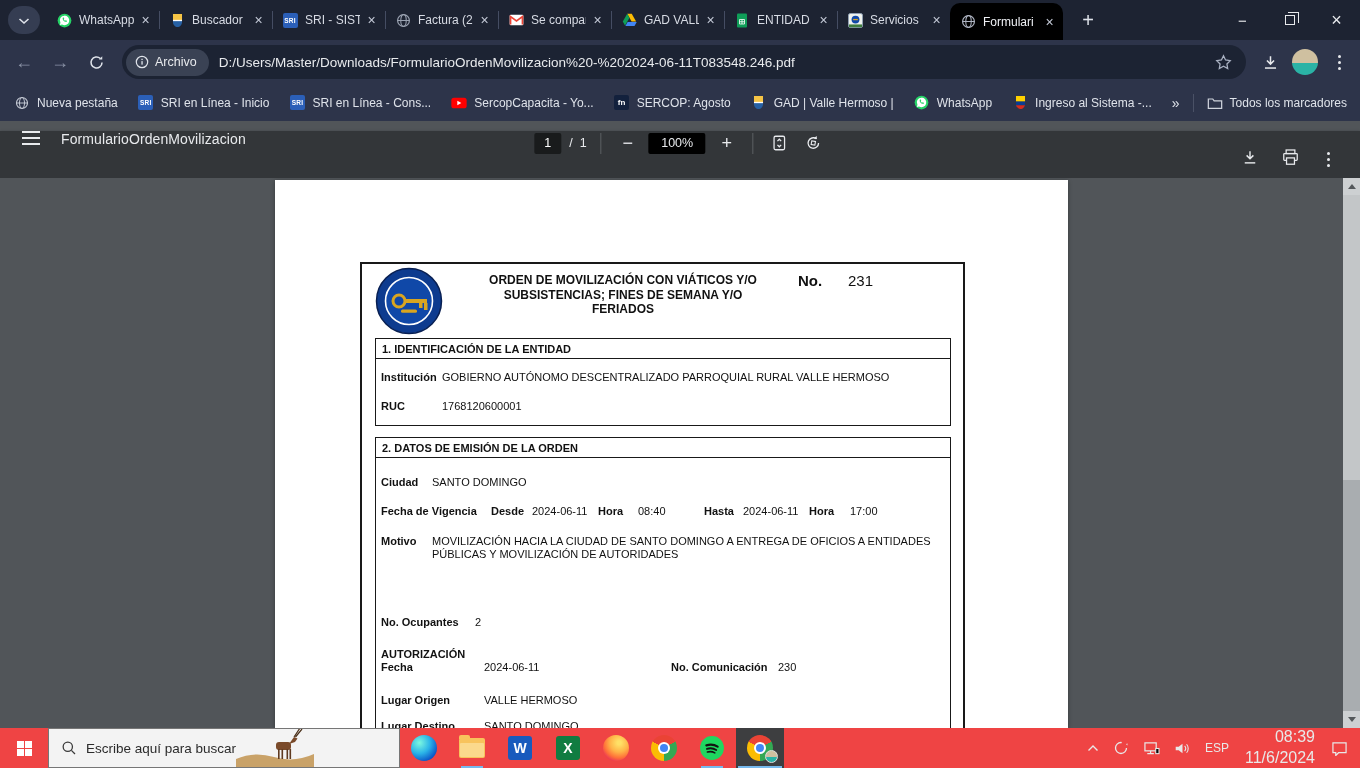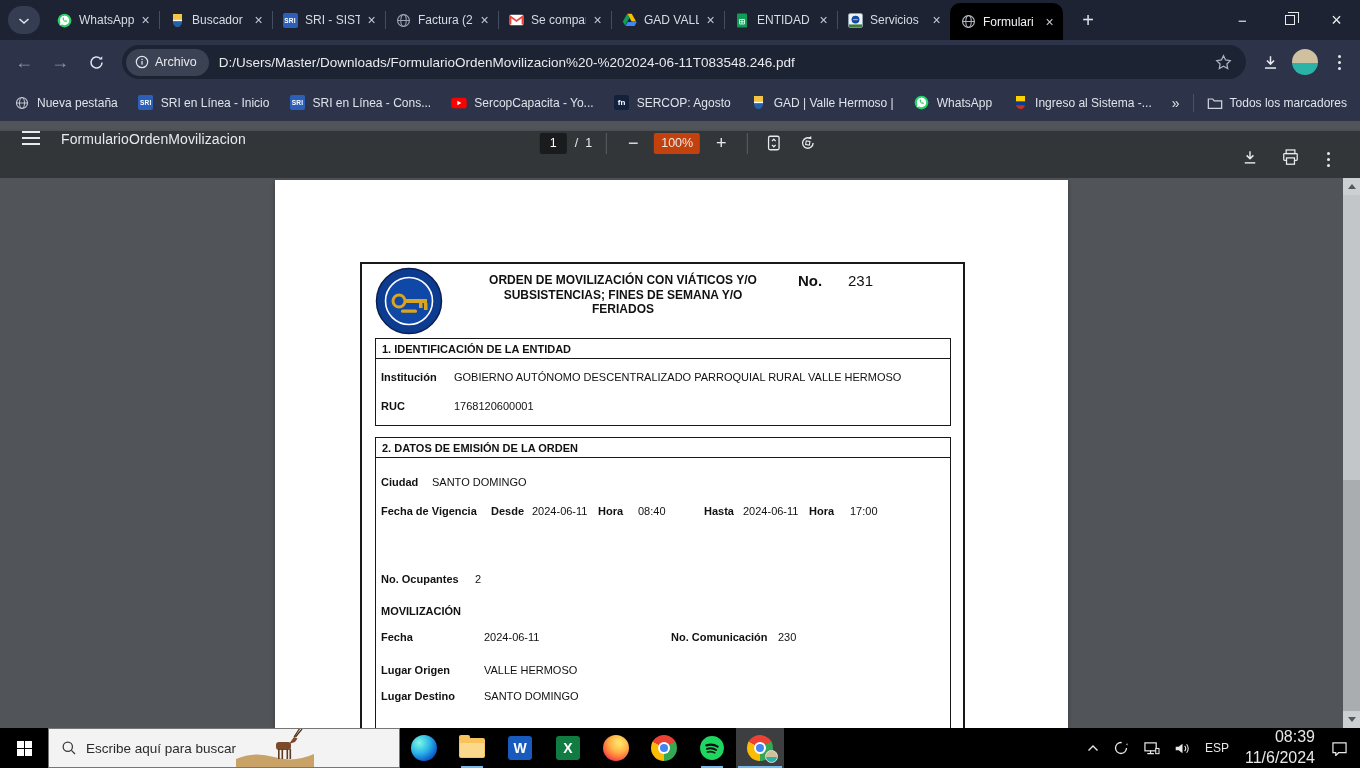--- a/index.html
+++ b/index.html
@@ -48,54 +48,54 @@
   
   .pdfbar{position:absolute;top:131px;left:0;width:1360px;height:57px;background:#333639;display:flex;color:#e8eaed;box-shadow:0 1px 3px rgba(0,0,0,.4)}
   .hamburger{margin-left:22px;display:flex;flex-direction:column;gap:4px}
   .hamburger span{width:18px;height:2px;background:#e8eaed}
   .pdftitle{margin-left:21px;font-size:14px;font-weight:500;letter-spacing:.1px}
   .pdf-center{position:absolute;left:50%;transform:translateX(-50%);display:flex;align-items:center}
   .pagebox{width:27px;height:21px;background:#191b1c;border-radius:2px;color:#fff;font-size:12.5px;display:flex;align-items:center;justify-content:center}
   .pageof{margin-left:8px;font-size:12.5px;white-space:pre}
   .vdiv{width:1px;height:21px;background:#5c6063;margin:0 14px}
   .zoombtn{width:24px;height:24px;display:flex;align-items:center;justify-content:center;font-size:18px;color:#e8eaed}
-  .zoombox{width:46px;height:21px;background:#c2410c;border-radius:2px;font-size:12.5px;display:flex;align-items:center;justify-content:center;margin:0 9px}
+  .zoombox{width:57px;height:21px;background:#000000;border-radius:2px;font-size:12.5px;display:flex;align-items:center;justify-content:center;margin:0 9px}
   .pdf-right{margin-left:auto;display:flex;align-items:center;gap:22px;margin-right:26px}
 
   
   .viewport{position:absolute;top:178px;left:0;width:1360px;height:550px;background:#515559;overflow:hidden}
   .sheet{position:absolute;left:275px;top:2px;width:793px;height:548px;background:#fff;overflow:hidden;color:#111;box-shadow:0 1px 4px rgba(0,0,0,.35)}
   .docbox{position:absolute;left:85px;top:82px;width:605px;height:560px;border:2px solid #191919}
   .dochead{position:relative;height:74px}
   .doctitle{position:absolute;left:96px;top:9px;width:330px;text-align:center;font-weight:bold;font-size:12px;line-height:1.22}
   .no-label{position:absolute;left:436px;top:8px;font-weight:bold;font-size:15px}
   .no-value{position:absolute;left:486px;top:8px;font-size:15px}
   .seal{position:absolute;left:13px;top:3px}
   .secbox{margin-left:13px;width:576px;border:1px solid #191919;background:#fff}
   .sec2{margin-top:11px;height:330px}
   .sechead{border-bottom:1px solid #191919;font-weight:bold;font-size:11px;padding:4px 6px 3px}
   .secbody{padding:2px 5px 12px}
   .drow{display:flex;font-size:11px;line-height:13px}
   .dlab{font-weight:bold;flex:0 0 auto}
-  .w51{width:51px}.w73{width:73px}.w94{width:94px}.w103{width:103px}.w107{width:107px}
+  .w51{width:51px}.w73{width:61px}.w94{width:94px}.w103{width:103px}.w107{width:107px}
   .w110{width:110px}.w41{width:41px}.w66{width:66px}.w40{width:40px}.w39{width:39px}.w187{width:187px}
   .motivo-val{width:505px}
   .mt10{margin-top:10px}.mt16{margin-top:16px}.mt8{margin-top:16px}.mt17{margin-top:17px}
-  .mt55{margin-top:55px}.mt19{margin-top:19px}.mt12{margin-top:13px}.mt20{margin-top:20px}.mt13{margin-top:13px}
+  .mt55{margin-top:55px}.mt19{margin-top:19px}.mt12{margin-top:0}.mt20{margin-top:20px}.mt13{margin-top:13px}
 
   
   .scroll{position:absolute;right:0;top:0;width:17px;height:550px;background:#a9adb0}
   .sc-btn{position:absolute;left:0;width:17px;height:17px;background:#cdd0d2;display:flex;align-items:center;justify-content:center}
   .sc-up{top:0}.sc-down{bottom:0}
   .tri-up{width:0;height:0;border-left:4px solid transparent;border-right:4px solid transparent;border-bottom:5px solid #54585b}
   .tri-down{width:0;height:0;border-left:4px solid transparent;border-right:4px solid transparent;border-top:5px solid #54585b}
   .thumb{position:absolute;left:0;top:17px;width:17px;height:285px;background:#c3c6c8}
 
   
-  .taskbar{position:absolute;top:728px;left:0;width:1360px;height:40px;background:#000000;display:flex;align-items:stretch;color:#e8e8e8}
+  .taskbar{position:absolute;top:728px;left:0;width:1360px;height:40px;background:#ef4444;display:flex;align-items:stretch;color:#e8e8e8}
   .start{width:48px;display:flex;align-items:center;justify-content:center}
   .winlogo{display:grid;grid-template-columns:7px 7px;grid-template-rows:7px 7px;gap:1px}
   .winlogo i{background:#fff}
   .searchbox{width:352px;background:#f3f3f3;border:1px solid #767676;display:flex;align-items:center;position:relative;overflow:hidden}
   .search-text{font-size:13.5px;color:#2b2b2b}
   .task-btn{width:48px;display:flex;align-items:center;justify-content:center;position:relative}
   .task-btn.open::after{content:"";position:absolute;bottom:0;left:13px;right:13px;height:2px;background:#76b9ed}
   .task-btn.active{background:#3d3e40}
   .task-btn.active::after{content:"";position:absolute;bottom:0;left:2px;right:2px;height:2px;background:#76b9ed}
   .circ{border-radius:50%}
@@ -487,26 +487,30 @@
             <span class="dlab w110">Fecha de Vigencia</span>
             <span class="dlab w41">Desde</span>
             <span class="w66">2024-06-11</span>
             <span class="dlab w40">Hora</span>
             <span class="w66">08:40</span>
             <span class="dlab w39">Hasta</span>
             <span class="w66">2024-06-11</span>
             <span class="dlab w41">Hora</span>
             <span>17:00</span>
           </div>
+          <div class="drow mt17">
+            <span class="dlab w51">Motivo</span>
+            <span class="motivo-val">MOVILIZACIÓN HACIA LA CIUDAD DE SANTO DOMINGO A ENTREGA DE OFICIOS A ENTIDADES PÚBLICAS Y MOVILIZACIÓN DE AUTORIDADES</span>
+          </div>
           <div class="drow mt55">
             <span class="dlab w94">No. Ocupantes</span>
             <span>2</span>
           </div>
           <div class="drow mt19">
-            <span class="dlab">MOVILIZACIÓN</span>
+            <span class="dlab">AUTORIZACIÓN</span>
           </div>
           <div class="drow mt12">
             <span class="dlab w103">Fecha</span>
             <span class="w187">2024-06-11</span>
             <span class="dlab w107">No. Comunicación</span>
             <span>230</span>
           </div>
           <div class="drow mt20">
             <span class="dlab w103">Lugar Origen</span>
             <span>VALLE HERMOSO</span>

